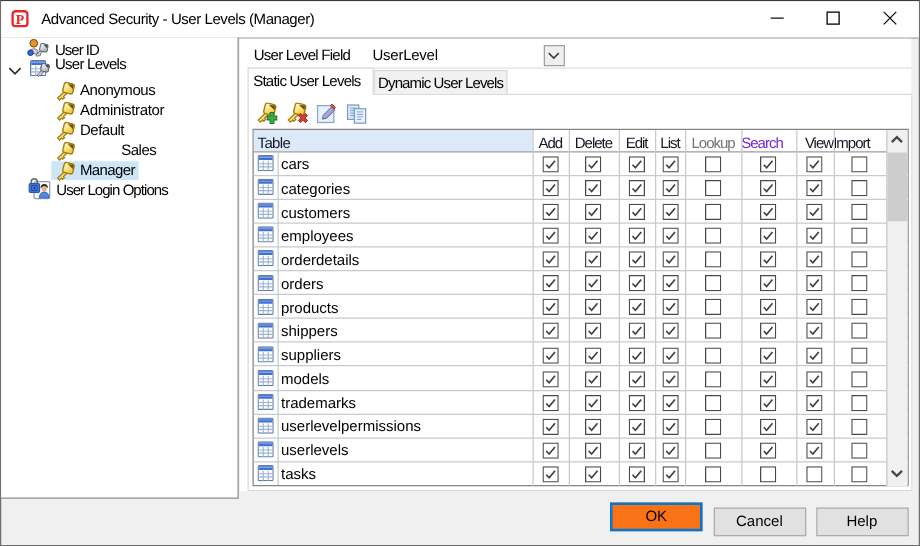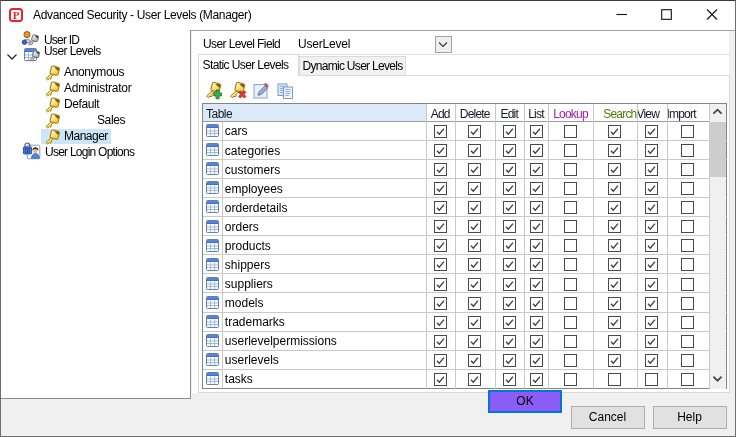--- a/index.html
+++ b/index.html
@@ -197,23 +197,23 @@
  <path d="M8.5 6.5 h5 M8.5 8.5 h5 M8.5 10.5 h5 M8.5 12.5 h3.5" stroke="#7aa2d4" stroke-width="0.8"></path>
 </svg>
 <div class="ab" style="left:202px;top:102.5px;width:525px;height:286.5px;border:1px solid #848484;background:#fff;box-sizing:border-box;"></div>
 <div class="ab" style="left:203px;top:103.5px;width:222.5px;height:17.5px;background:#dbe9f9;"></div>
 <div class="ab" style="left:203px;top:120.7px;width:524.0px;height:1px;background:#9d9d9d;"></div>
 <div class="t" style="left:206px;top:107px;color:#141824;letter-spacing:-0.5px;">Table</div>
 <div class="t" style="left:425.5px;top:107px;width:29.5px;text-align:center;color:#141824;letter-spacing:-0.8px;">Add</div>
 <div class="t" style="left:455.0px;top:107px;width:39.5px;text-align:center;color:#141824;letter-spacing:-0.8px;">Delete</div>
 <div class="t" style="left:494.5px;top:107px;width:29.5px;text-align:center;color:#141824;letter-spacing:-0.8px;">Edit</div>
 <div class="t" style="left:524.0px;top:107px;width:24.0px;text-align:center;color:#141824;letter-spacing:-0.8px;">List</div>
-<div class="t" style="left:548.0px;top:107px;width:45.0px;text-align:center;color:#a21caf;letter-spacing:-0.8px;">Lookup</div>
-<div class="t" style="left:593.0px;top:107px;width:43.5px;text-align:right;color:#4d7c0f;letter-spacing:-0.8px;">Search</div>
-<div class="t" style="left:636.5px;top:107px;width:30.0px;text-align:left;color:#141824;letter-spacing:-0.8px;">View</div>
+<div class="t" style="left:548.0px;top:107px;width:45.0px;text-align:center;color:#737373;letter-spacing:-0.8px;">Lookup</div>
+<div class="t" style="left:593.0px;top:107px;width:43.5px;text-align:left;color:#6d28d9;letter-spacing:-0.8px;">Search</div>
+<div class="t" style="left:636.5px;top:107px;width:30.0px;text-align:right;color:#141824;letter-spacing:-0.8px;">View</div>
 <div class="t" style="left:666.5px;top:107px;width:42.5px;color:#141824;letter-spacing:-0.8px;">Import</div>
 <div class="ab" style="left:425.5px;top:103.5px;width:1px;height:285px;background:#c9c9c9;"></div>
 <div class="ab" style="left:455.0px;top:103.5px;width:1px;height:285px;background:#c9c9c9;"></div>
 <div class="ab" style="left:494.5px;top:103.5px;width:1px;height:285px;background:#c9c9c9;"></div>
 <div class="ab" style="left:524.0px;top:103.5px;width:1px;height:285px;background:#c9c9c9;"></div>
 <div class="ab" style="left:548.0px;top:103.5px;width:1px;height:285px;background:#c9c9c9;"></div>
 <div class="ab" style="left:593.0px;top:103.5px;width:1px;height:285px;background:#c9c9c9;"></div>
 <div class="ab" style="left:636.5px;top:103.5px;width:1px;height:285px;background:#c9c9c9;"></div>
 <div class="ab" style="left:666.5px;top:103.5px;width:1px;height:285px;background:#c9c9c9;"></div>
 <div class="ab" style="left:222.0px;top:121.7px;width:1px;height:266.8px;background:#c9c9c9;"></div>
@@ -748,14 +748,14 @@
   </svg>
 <div class="ab" style="left:709px;top:103.5px;width:17px;height:285px;background:#f0f0f0;"></div>
 <div class="ab" style="left:709px;top:103.5px;width:1px;height:285px;background:#c9c9c9;"></div>
 <div class="ab" style="left:710px;top:122px;width:16px;height:55px;background:#cdcdcd;"></div>
 <svg class="ab" style="left:712px;top:108px" width="11" height="8">
     <path d="M1.4 5.7 L5.5 1.7 L9.6 5.7" fill="none" stroke="#474747" stroke-width="1.8"></path>
   </svg>
 <svg class="ab" style="left:712px;top:374.5px" width="11" height="8">
     <path d="M1.4 1.7 L5.5 5.7 L9.6 1.7" fill="none" stroke="#474747" stroke-width="1.8"></path>
   </svg>
-<div class="ab" style="left:488px;top:390px;width:74px;height:23px;background:#8b5cf6;border:2px solid #0078d7;box-sizing:border-box;text-align:center;font-size:12px;line-height:19px;">OK</div>
+<div class="ab" style="left:488px;top:402px;width:74px;height:23px;background:#f97316;border:2px solid #0078d7;box-sizing:border-box;text-align:center;font-size:12px;line-height:19px;">OK</div>
 <div class="ab" style="left:570.5px;top:406px;width:74px;height:23px;background:#e1e1e1;border:1px solid #adadad;box-sizing:border-box;text-align:center;font-size:12px;line-height:21px;">Cancel</div>
 <div class="ab" style="left:652.5px;top:406px;width:74px;height:23px;background:#e1e1e1;border:1px solid #adadad;box-sizing:border-box;text-align:center;font-size:12px;line-height:21px;">Help</div>
 </body></html>

